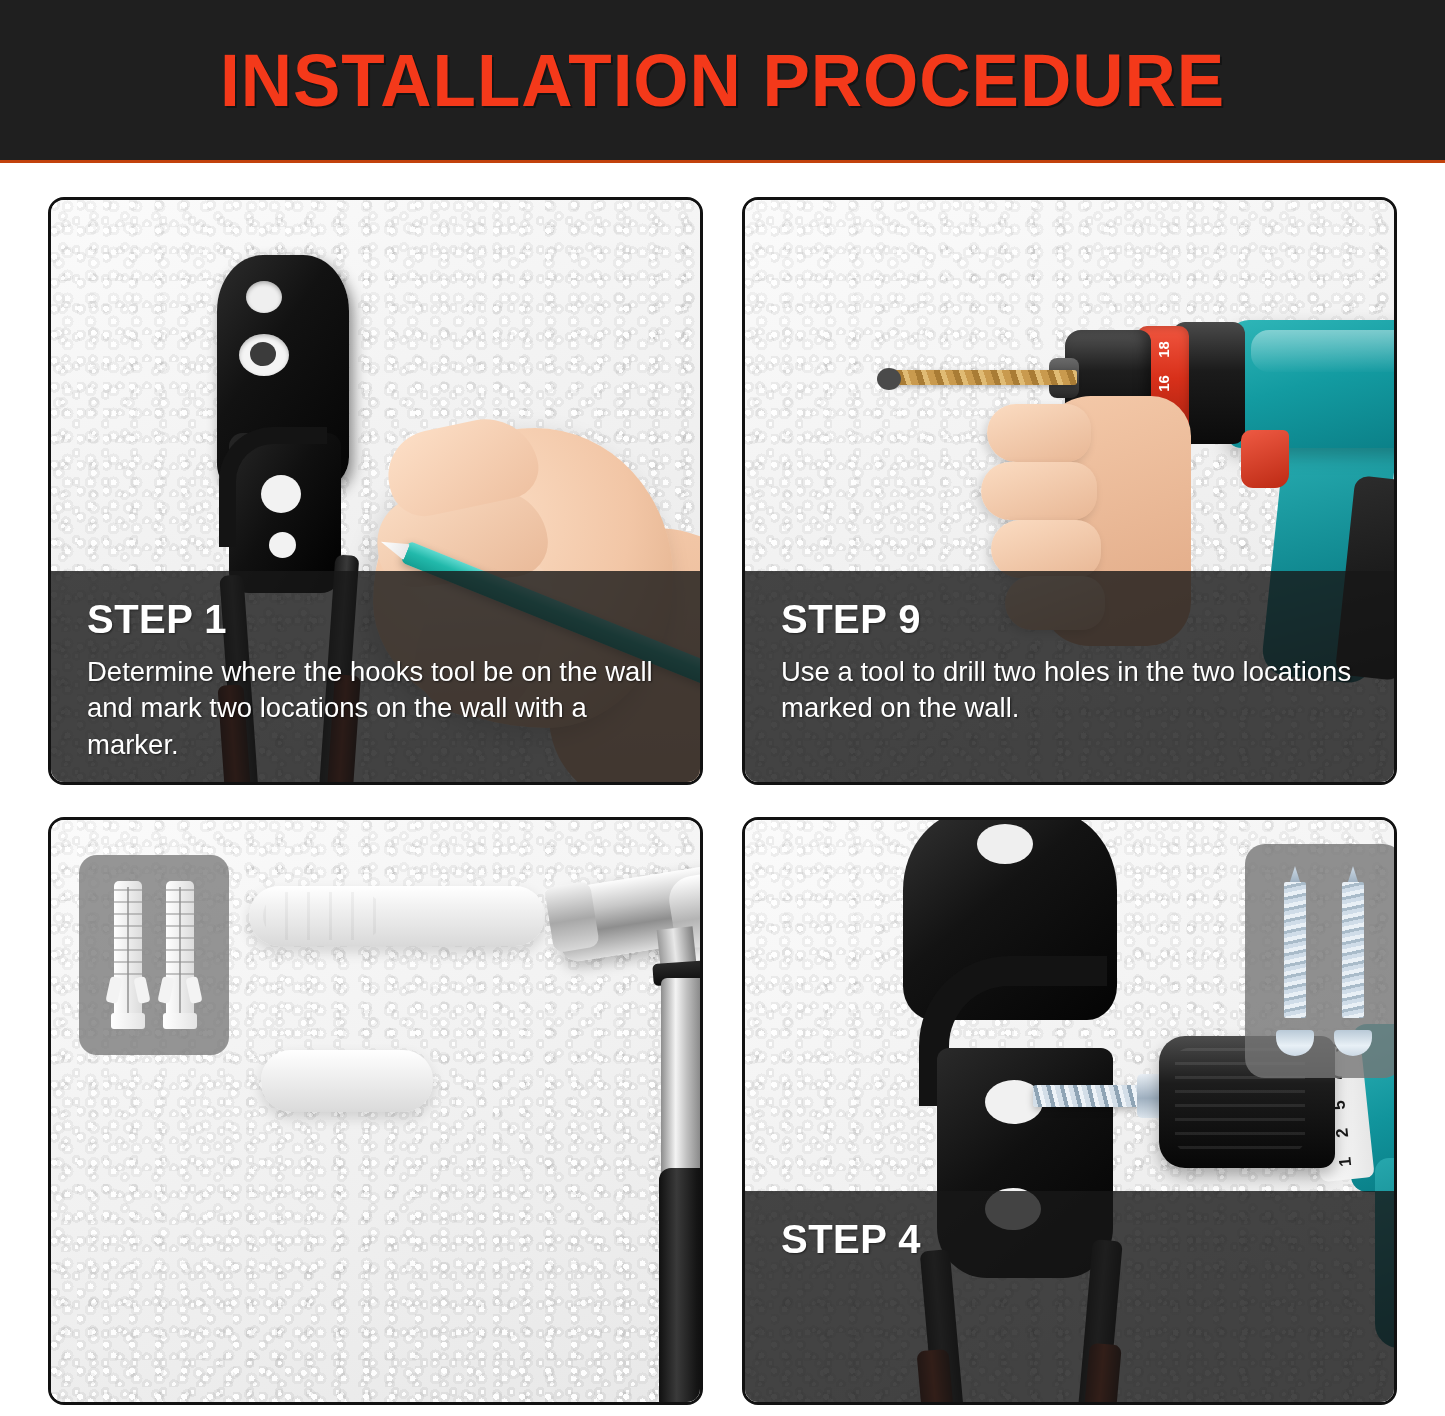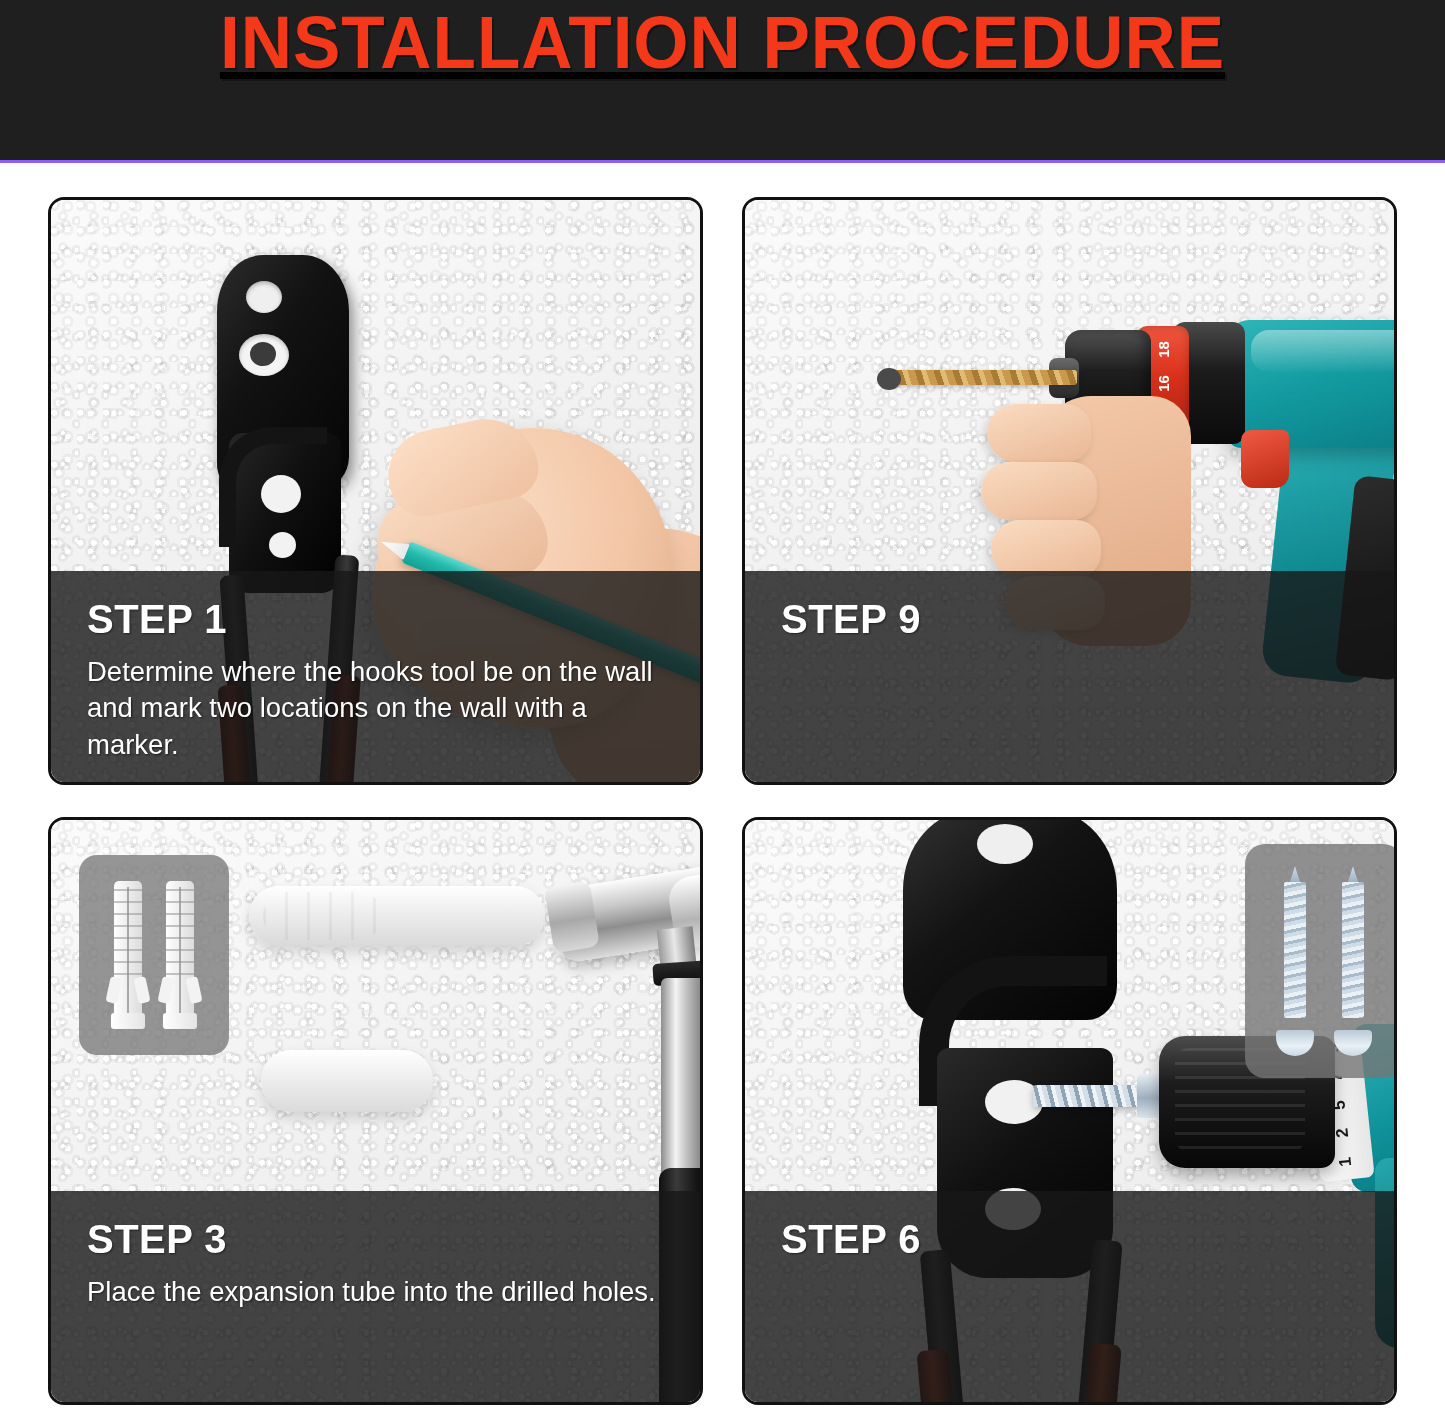--- a/index.html
+++ b/index.html
@@ -10,25 +10,24 @@
     background: #ffffff;
     font-family: "Liberation Sans", sans-serif;
     overflow: hidden;
   }
 
   
   .header-band {
     width: 1445px;
     height: 163px;
     background: #1f1f1f;
-    border-bottom: 3px solid #8b5cf6;
+    border-bottom: 3px solid #c2410c;
     display: flex;
-    align-items: flex-start;
+    align-items: center;
     justify-content: center;
-    text-decoration: underline;
   }
   .header-title {
     color: #f4391a;
     font-size: 74px;
     font-weight: bold;
     letter-spacing: 1px;
     transform: scaleX(0.96);
     text-shadow: 2px 2px 0 rgba(0,0,0,0.35);
     white-space: nowrap;
     font-family: "Liberation Sans", sans-serif;
@@ -589,20 +588,21 @@
       <div class="hand2">
         <div class="hand2-knuck"></div>
         <div class="hand2-f hand2-f1"></div>
         <div class="hand2-f hand2-f2"></div>
         <div class="hand2-f hand2-f3"></div>
         <div class="hand2-f hand2-f4"></div>
       </div>
     </div>
     <div class="caption">
       <div class="step-label">STEP 9</div>
+      <div class="step-desc">Use a tool to drill two holes in the two locations marked on the wall.</div>
     </div>
   </div>
 
   <div class="step-card">
     <div class="wall"></div>
     <div class="scene">
       <div class="inset-anchors">
         <div class="anchor">
           <div class="anchor-body"></div>
           <div class="anchor-ribs"></div>
@@ -627,24 +627,20 @@
       <div class="hammer">
         <div class="hammer-head"></div>
         <div class="hammer-peen"></div>
         <div class="hammer-face"></div>
         <div class="hammer-neck"></div>
         <div class="hammer-collar"></div>
         <div class="hammer-shaft"></div>
         <div class="hammer-grip"></div>
       </div>
     </div>
-    <div class="caption">
-      <div class="step-label">STEP 3</div>
-      <div class="step-desc">Place the expansion tube into the drilled holes.</div>
-    </div>
   </div>
 
   <div class="step-card">
     <div class="wall"></div>
     <div class="scene">
       <div class="bracket4">
         <div class="bracket4-plate"></div>
         <div class="bracket4-hole-top"></div>
         <div class="bracket4-hook"></div>
         <div class="bracket4-lower"></div>
@@ -678,17 +674,17 @@
           <div class="screw-v-head"></div>
         </div>
         <div class="screw-v">
           <div class="screw-v-tip"></div>
           <div class="screw-v-shaft"></div>
           <div class="screw-v-head"></div>
         </div>
       </div>
     </div>
     <div class="caption tall">
-      <div class="step-label">STEP 6</div>
+      <div class="step-label">STEP 4</div>
     </div>
   </div>
 
 </div>
 
 </body></html>

